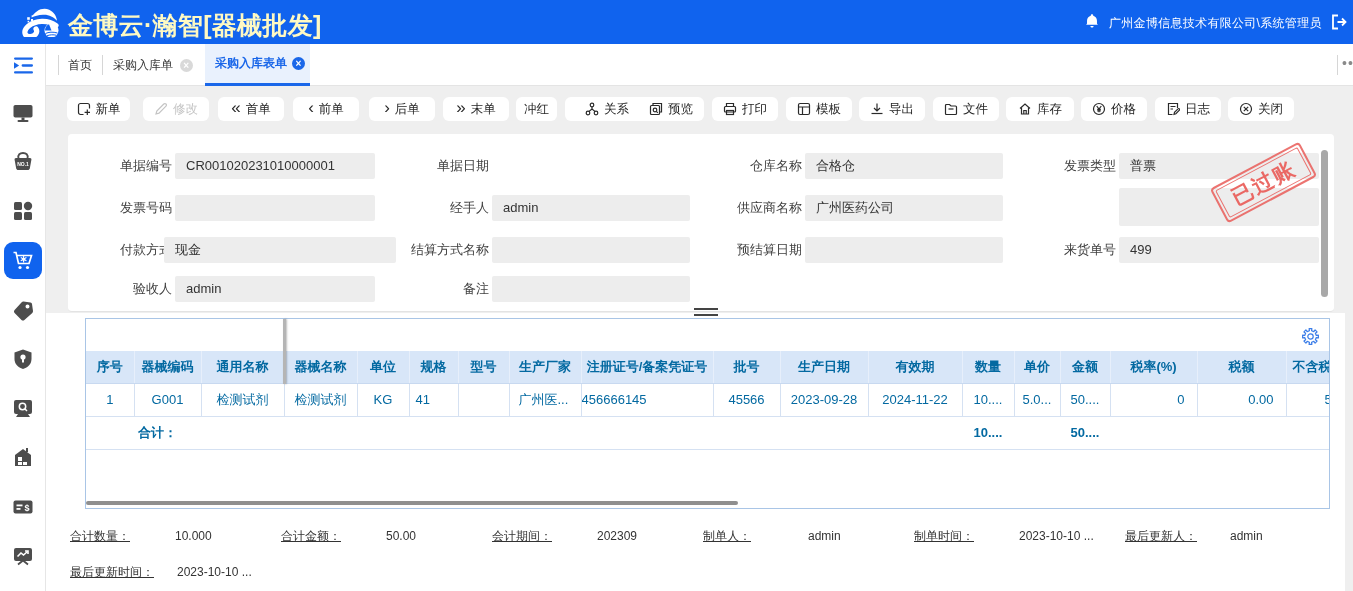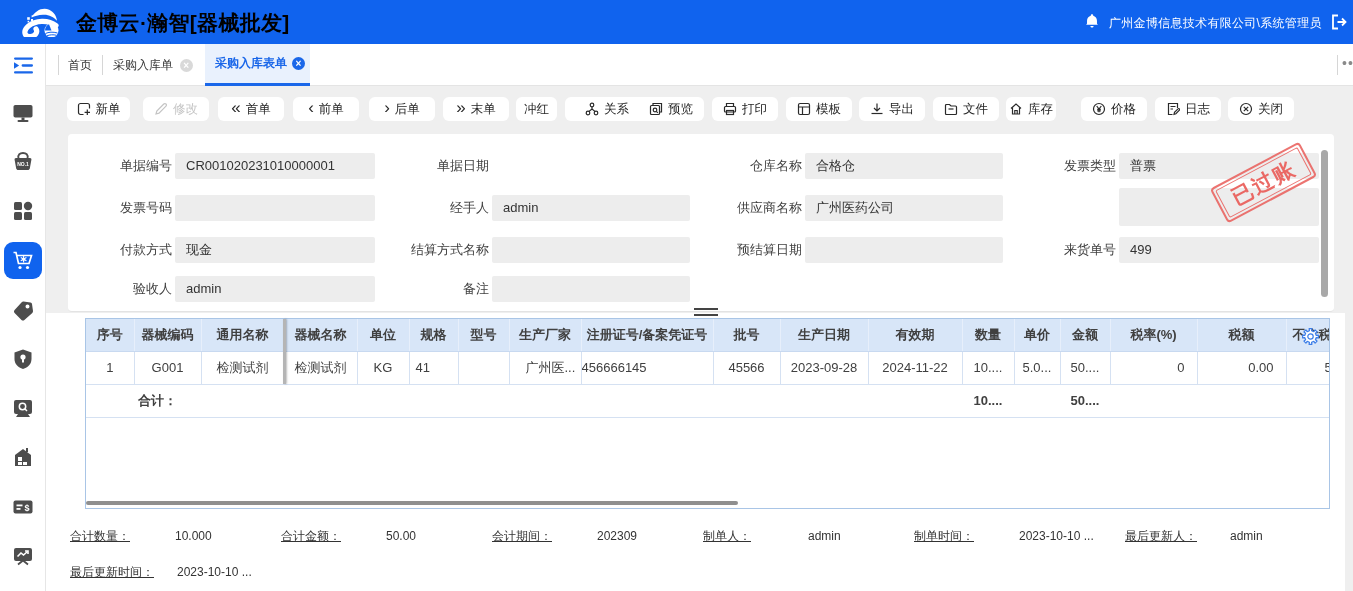--- a/index.html
+++ b/index.html
@@ -2,21 +2,21 @@
 <html><head>
 <meta charset="utf-8">
 <style>
 * { margin:0; padding:0; box-sizing:border-box; }
 html,body { width:1353px; height:591px; overflow:hidden; }
 body { font-family:"Liberation Sans", sans-serif; position:relative; background:#fff; }
 .abs { position:absolute; }
 
 
 #topbar { position:absolute; left:0; top:0; width:1353px; height:44px; background:#1063ee; }
-#title { position:absolute; left:76px; top:9px; font-size:21px; font-weight:bold; color:#000000; letter-spacing:0.3px; }
+#title { position:absolute; left:68px; top:9px; font-size:25px; font-weight:bold; color:#fef9c3; letter-spacing:0.3px; }
 #search { position:absolute; left:333px; top:7px; width:318px; height:29px; border-radius:15px; background:#5a8ff1; }
 #search .ph { position:absolute; left:38px; top:7px; font-size:13px; color:#eaf1fd; }
 #company { position:absolute; left:1109px; top:15px; color:#fff; font-size:12px; letter-spacing:0.3px; }
 
 
 #tabbar { position:absolute; left:0; top:44px; width:1353px; height:42px; background:#fff; border-bottom:1px solid #e4e4e4; }
 .tdiv { position:absolute; top:11px; width:1px; height:20px; background:#d6d6d6; }
 .tab { position:absolute; top:0; height:42px; line-height:42px; font-size:12px; color:#333; }
 #tab-active { position:absolute; left:205px; top:0; width:105px; height:42px; background:#e9f1fd; border-bottom:3px solid #1a67e9; }
 #tab-active .txt { position:absolute; left:10px; top:0; line-height:39px; font-size:12px; font-weight:bold; color:#1a67e9; white-space:nowrap; }
@@ -46,21 +46,21 @@
 
 #stamp { position:absolute; left:1145px; top:29px; width:101px; height:39px; transform:rotate(-28deg); border:2.5px solid rgba(233,92,88,0.85); border-radius:4px; padding:2px; }
 #stamp .inner { width:100%; height:100%; border:1.5px solid rgba(233,92,88,0.85); border-radius:2px; display:flex; align-items:center; justify-content:center; font-size:21px; font-weight:bold; color:rgba(233,92,88,0.92); letter-spacing:2px; }
 
 
 #bottompanel { position:absolute; left:0; top:227px; width:1299px; height:278px; background:#fff; }
 #splitter { position:absolute; left:648px; top:222px; width:24px; height:8px; border-top:2px solid #444; border-bottom:2px solid #444; }
 
 
 #tblwrap { position:absolute; left:39px; top:5px; width:1245px; height:191px; border:1px solid #a9c5e6; background:#fff; }
-#tbl { border-collapse:collapse; table-layout:fixed; width:1243px; font-size:13px; color:#404040; }
+#tbl { border-collapse:collapse; table-layout:fixed; width:1243px; font-size:13px; color:#0369a1;margin-top:32px; }
 #tbl th { height:32px; background:#d8e6f8; font-size:13px; font-weight:bold; border-right:1px solid #e7effb; border-bottom:1px solid #c8d9f0; text-align:center; overflow:hidden; white-space:nowrap; }
 #tbl th:last-child { border-right:none; }
 #tbl td { height:33px; border-right:1px solid #d5e1f2; border-bottom:1px solid #d5e1f2; text-align:center; overflow:hidden; white-space:nowrap; background:#fff; }
 #tbl td:last-child { border-right:none; }
 #tbl tr.total td { border-right:none; font-weight:bold; }
 .tleft { text-align:left !important; padding-left:6px; }
 .tright { text-align:right !important; padding-right:12px; }
 #freeze { position:absolute; left:197px; top:0; width:3px; height:65px; background:#b5b5b5; box-shadow:1px 0 2px rgba(0,0,0,0.25); }
 #hscroll { position:absolute; left:0; top:182px; width:652px; height:4px; background:#8f8f8f; border-radius:2px; }
 #gear { position:absolute; left:1216px; top:9px; }
@@ -275,21 +275,21 @@
         </svg>
       <span>导出</span>
     </div>
     <div class="btn" style="left:887px;width:66px">
       <svg width="14" height="14" viewBox="0 0 14 14" fill="none" stroke="#2a2a2a" stroke-width="1.2">
           <path d="M1.5 11.5 L1.5 3.5 C1.5 2.9 1.9 2.5 2.5 2.5 L5.5 2.5 L7 4 L11.5 4 C12.1 4 12.5 4.4 12.5 5 L12.5 11.5 C12.5 12.1 12.1 12.5 11.5 12.5 L2.5 12.5 C1.9 12.5 1.5 12.1 1.5 11.5 Z"></path>
           <path d="M4.5 7 L9.5 7"></path>
         </svg>
       <span>文件</span>
     </div>
-    <div class="btn" style="left:960px;width:50px">
+    <div class="btn" style="left:960px;width:68px">
       <svg width="14" height="14" viewBox="0 0 14 14" fill="none" stroke="#2a2a2a" stroke-width="1.2">
           <path d="M2 6.5 L7 2 L12 6.5"></path>
           <path d="M3.5 5.5 L3.5 12 L10.5 12 L10.5 5.5"></path>
           <path d="M5.8 12 L5.8 8.5 L8.2 8.5 L8.2 12"></path>
         </svg>
       <span>库存</span>
     </div>
     <div class="btn" style="left:1035px;width:66px">
       <svg width="14" height="14" viewBox="0 0 14 14" fill="none" stroke="#2a2a2a" stroke-width="1.2">
           <circle cx="7" cy="7" r="5.5"></circle>
@@ -324,21 +324,21 @@
 
     <div class="flabel" style="right:1162px;top:65px">发票号码</div>
     <div class="ffield" style="left:107px;top:61px;width:200px"></div>
     <div class="flabel" style="right:845px;top:65px">经手人</div>
     <div class="ffield" style="left:424px;top:61px;width:198px">admin</div>
     <div class="flabel" style="right:532px;top:65px">供应商名称</div>
     <div class="ffield" style="left:737px;top:61px;width:198px">广州医药公司</div>
     <div class="ffield" style="left:1051px;top:54px;width:200px;height:38px"></div>
 
     <div class="flabel" style="right:1162px;top:107px">付款方式</div>
-    <div class="ffield" style="left:107px;top:103px;width:200px">现金</div>
+    <div class="ffield" style="left:96px;top:103px;width:232px">现金</div>
     <div class="flabel" style="right:845px;top:107px">结算方式名称</div>
     <div class="ffield" style="left:424px;top:103px;width:198px"></div>
     <div class="flabel" style="right:532px;top:107px">预结算日期</div>
     <div class="ffield" style="left:737px;top:103px;width:198px"></div>
     <div class="flabel" style="right:218px;top:107px">来货单号</div>
     <div class="ffield" style="left:1051px;top:103px;width:200px">499</div>
 
     <div class="flabel" style="right:1162px;top:146px">验收人</div>
     <div class="ffield" style="left:107px;top:142px;width:200px">admin</div>
     <div class="flabel" style="right:845px;top:146px">备注</div>
@@ -394,21 +394,21 @@
               <th class="tleft">不含税</th>
         </tr>
         <tr>
           <td>1</td>
               <td>G001</td>
               <td>检测试剂</td>
               <td>检测试剂</td>
               <td>KG</td>
               <td class="tleft">41</td>
               <td></td>
-          <td class="tleft" style="padding-left:16px">广州医...</td>
+          <td class="tleft" style="padding-left:9px">广州医...</td>
               <td class="tleft" style="padding-left:0">456666145</td>
           <td>45566</td>
               <td>2023-09-28</td>
               <td>2024-11-22</td>
               <td>10....</td>
               <td>5.0...</td>
               <td>50....</td>
           <td class="tright">0</td>
               <td class="tright">0.00</td>
               <td class="tleft" style="padding-left:38px">5</td>

